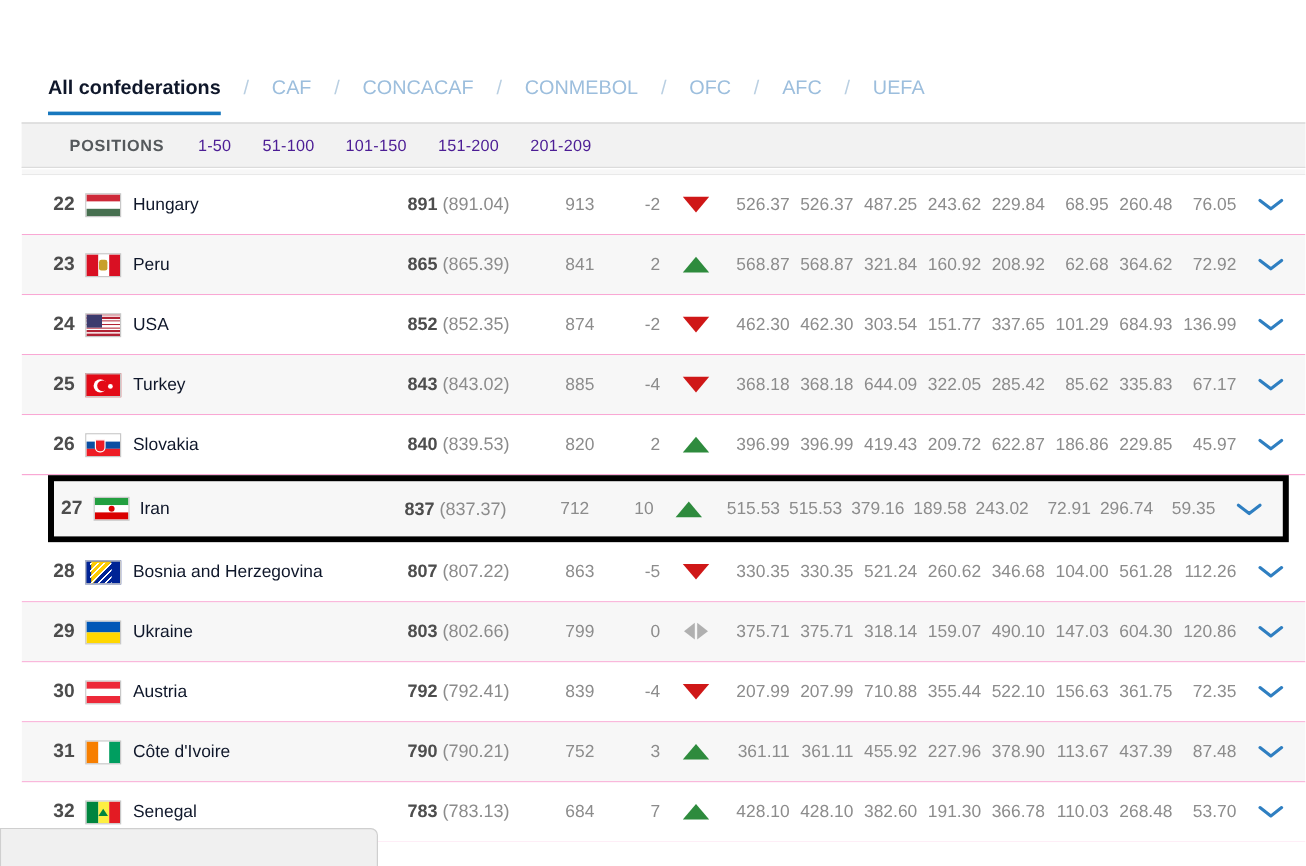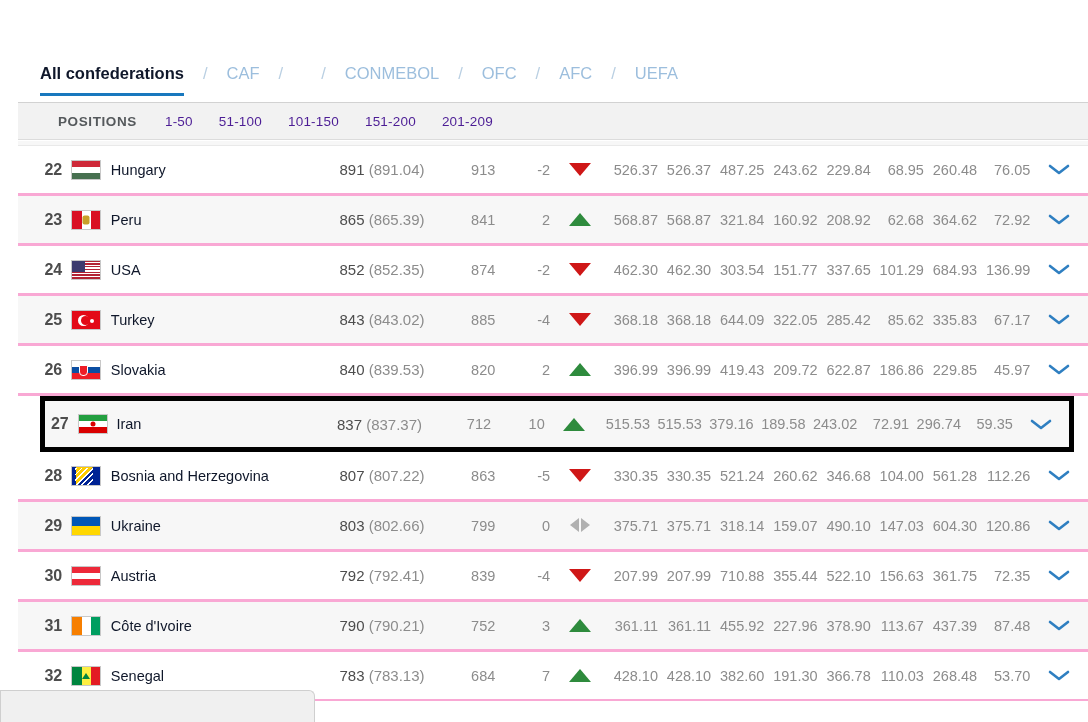--- a/index.html
+++ b/index.html
@@ -143,21 +143,21 @@
     height: 5px;
     background: #f7f7f7;
     border-bottom: 1px solid #e9e9e9;
   }
   .rank-row {
     position: relative;
     height: 50px;
     display: flex;
     align-items: center;
     background: #ffffff;
-    border-bottom: 3px solid #f9a8d4;
+    border-bottom: 1px solid #f9a8d4;
   }
   .rank-row.alt {
     background: #f7f7f7;
   }
   .rank-row.highlight {
     border-top: 5px solid #000000;
     border-bottom: 5px solid #000000;
     border-left: 5px solid #000000;
     border-right: 5px solid #000000;
     height: 56px;
@@ -200,21 +200,21 @@
   .c-points {
     width: 152px;
     text-align: right;
     font-size: 15px;
     color: #8c8c8c;
     white-space: nowrap;
     padding-right: 4px;
   }
   .c-points b {
     color: #4d4d4d;
-    font-weight: 400;
+    font-weight: 700;
     font-size: 15px;
   }
   .c-prev {
     width: 82px;
     text-align: right;
     font-size: 14.5px;
     color: #8c8c8c;
     padding-right: 8px;
   }
   .c-delta {
@@ -313,20 +313,21 @@
 <body>
 
 <div id="app">
 
 
   <nav class="conf-tabs" id="conf-tabs">
       <a class="conf-tab active">All confederations</a>
       <span class="conf-sep">/</span>
       <a class="conf-tab">CAF</a>
       <span class="conf-sep">/</span>
+      <a class="conf-tab">CONCACAF</a>
       <span class="conf-sep">/</span>
       <a class="conf-tab">CONMEBOL</a>
       <span class="conf-sep">/</span>
       <a class="conf-tab">OFC</a>
       <span class="conf-sep">/</span>
       <a class="conf-tab">AFC</a>
       <span class="conf-sep">/</span>
       <a class="conf-tab">UEFA</a>
     </nav>
 

